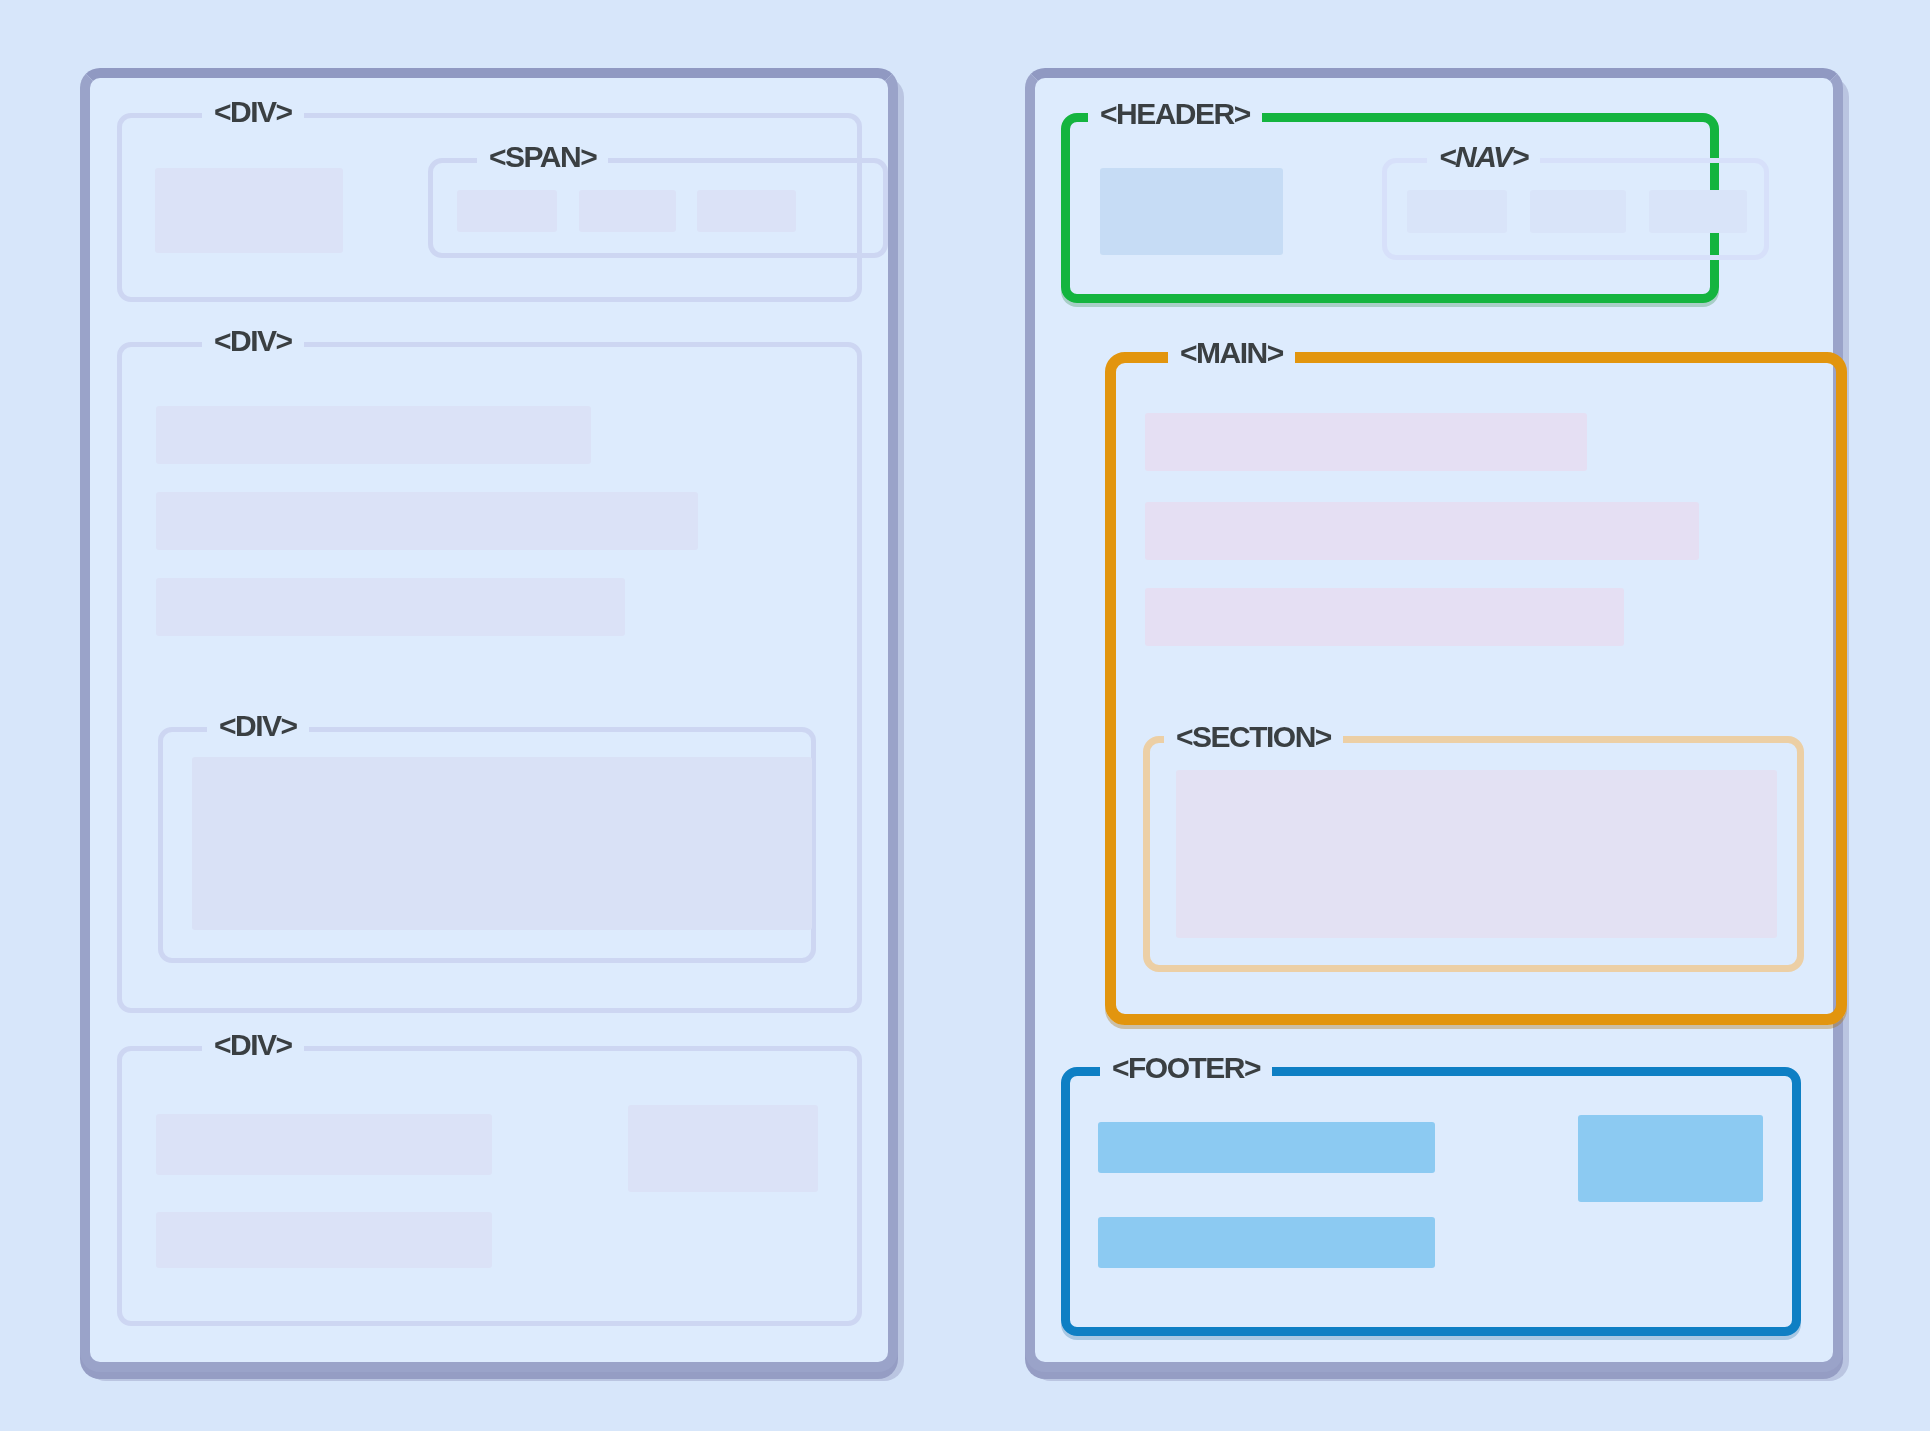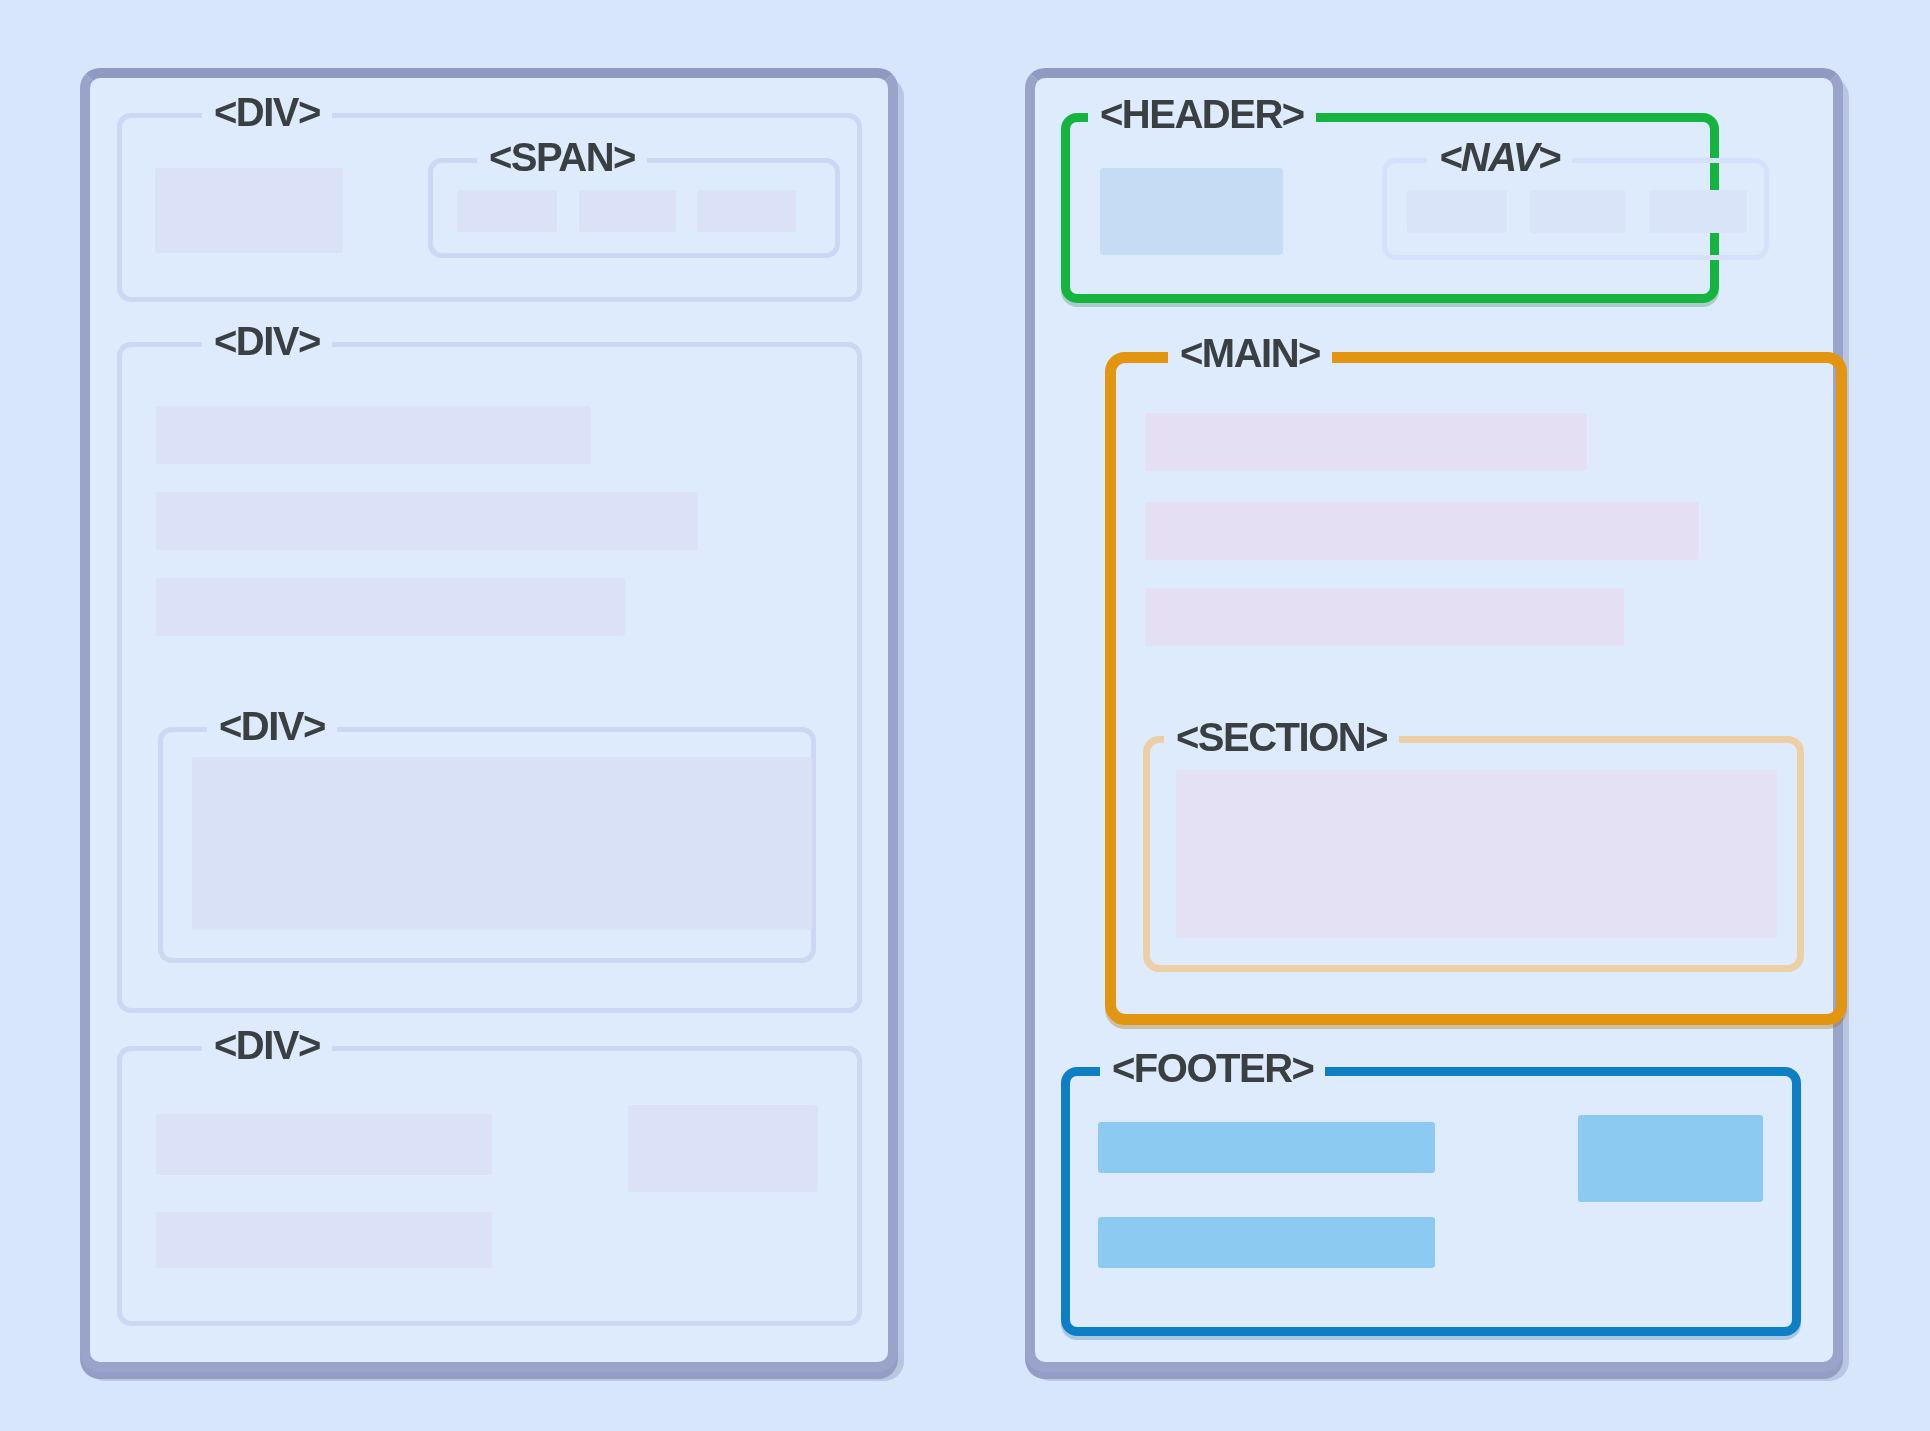--- a/index.html
+++ b/index.html
@@ -33,21 +33,21 @@
   .b-neutral{border-color:#cdd6f2;border-width:5px;border-radius:14px;}
   .b-nav{border-color:#d7e0fa;border-width:5px;border-radius:14px;}
   .b-green{border-color:#14b43f;border-width:9px;border-radius:16px;box-shadow:0 4px 0 rgba(10,120,40,0.25);}
   .b-orange{border-color:#e2950e;border-width:11px;border-radius:20px;box-shadow:0 4px 0 rgba(170,110,5,0.35);margin-left:44px;}
   .b-tan{border-color:#eccfa5;border-width:7px;border-radius:16px;padding-left:32px;}
   .b-blue{border-color:#0e7fc4;border-width:9px;border-radius:16px;box-shadow:0 4px 0 rgba(8,90,150,0.25);text-align:center;}
 
   .tag{
     position:absolute;
     font-weight:bold;
-    font-size:40px;
+    font-size:30px;
     line-height:48px;
     letter-spacing:-1.5px;
     color:#3a3f42;
     background:#ddebfd;
     padding:0 12px;
     white-space:nowrap;
     z-index:3;
   }
 
   .fill{position:absolute;border-radius:3px;}
@@ -63,21 +63,21 @@
 <body>
 
 <div class="stage">
 
   <div class="panel panel-left">
 
     <div class="box b-neutral" style="left:27px;top:35px;width:745px;height:189px;">
       <span class="tag" style="left:80px;top:-30px;">&lt;DIV&gt;</span>
       <div class="fill f-periwinkle" style="left:33px;top:50px;width:188px;height:85px;"></div>
 
-      <div class="box b-neutral" style="left:306px;top:40px;width:412px;height:100px;">
+      <div class="box b-neutral" style="left:306px;top:40px;width:460px;height:100px;">
         <span class="tag" style="left:44px;top:-30px;">&lt;SPAN&gt;</span>
         <div class="fill f-periwinkle" style="left:24px;top:27px;width:100px;height:42px;"></div>
         <div class="fill f-periwinkle" style="left:146px;top:27px;width:97px;height:42px;"></div>
         <div class="fill f-periwinkle" style="left:264px;top:27px;width:99px;height:42px;"></div>
       </div>
     </div>
 
     <div class="box b-neutral" style="left:27px;top:264px;width:745px;height:671px;">
       <span class="tag" style="left:80px;top:-30px;">&lt;DIV&gt;</span>
       <div class="fill f-periwinkle" style="left:34px;top:59px;width:435px;height:58px;"></div>

